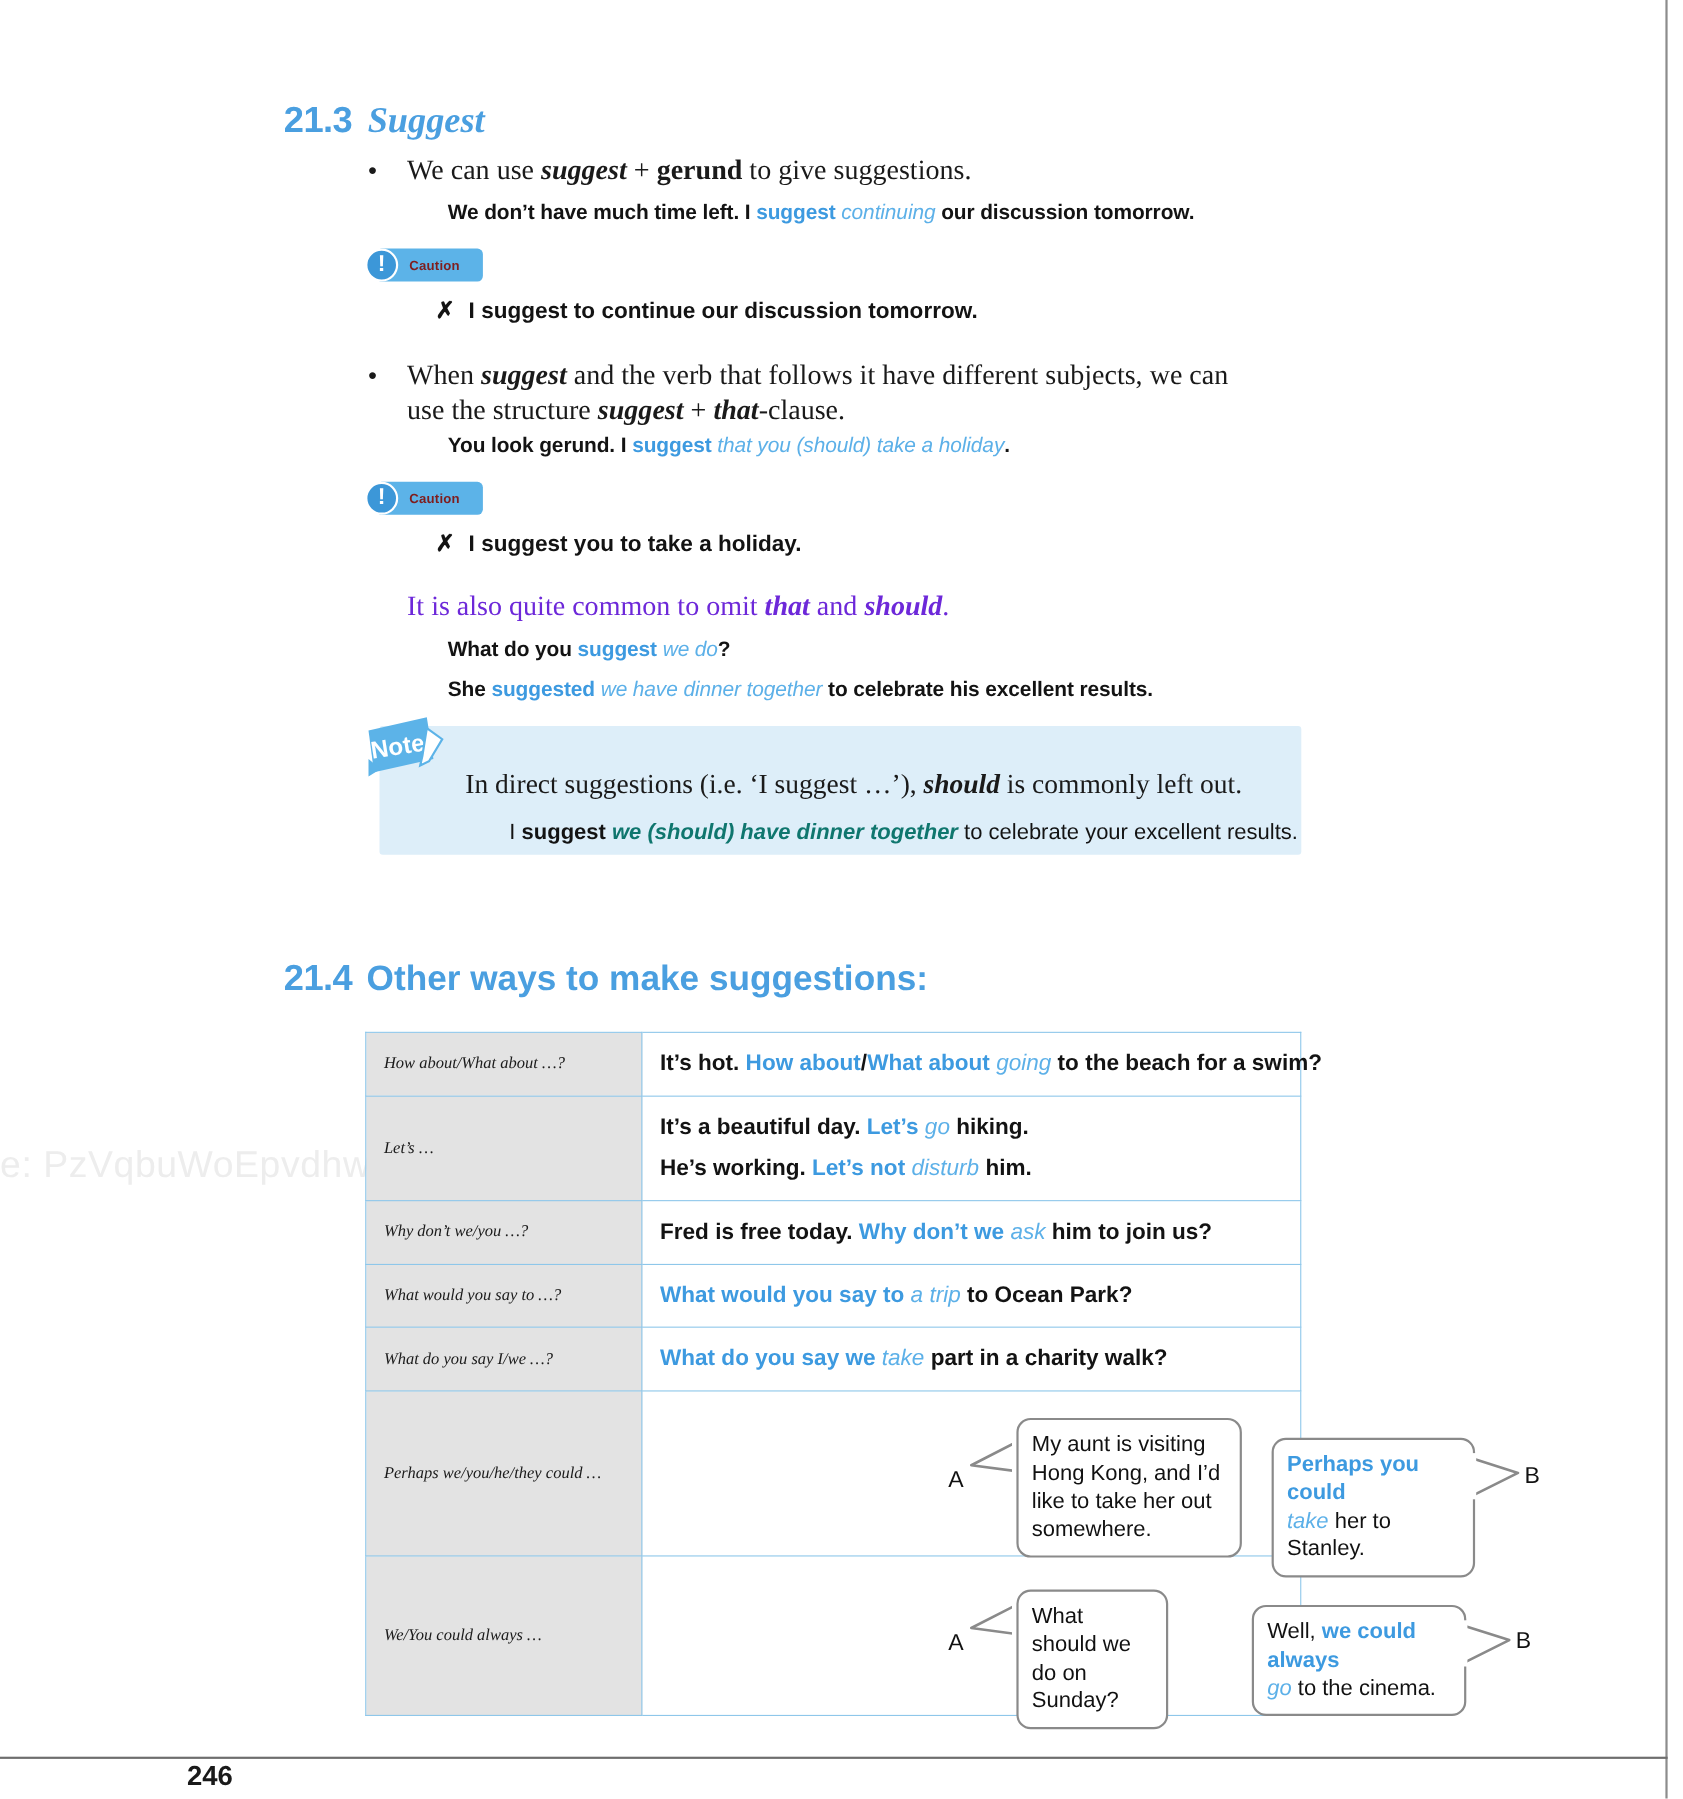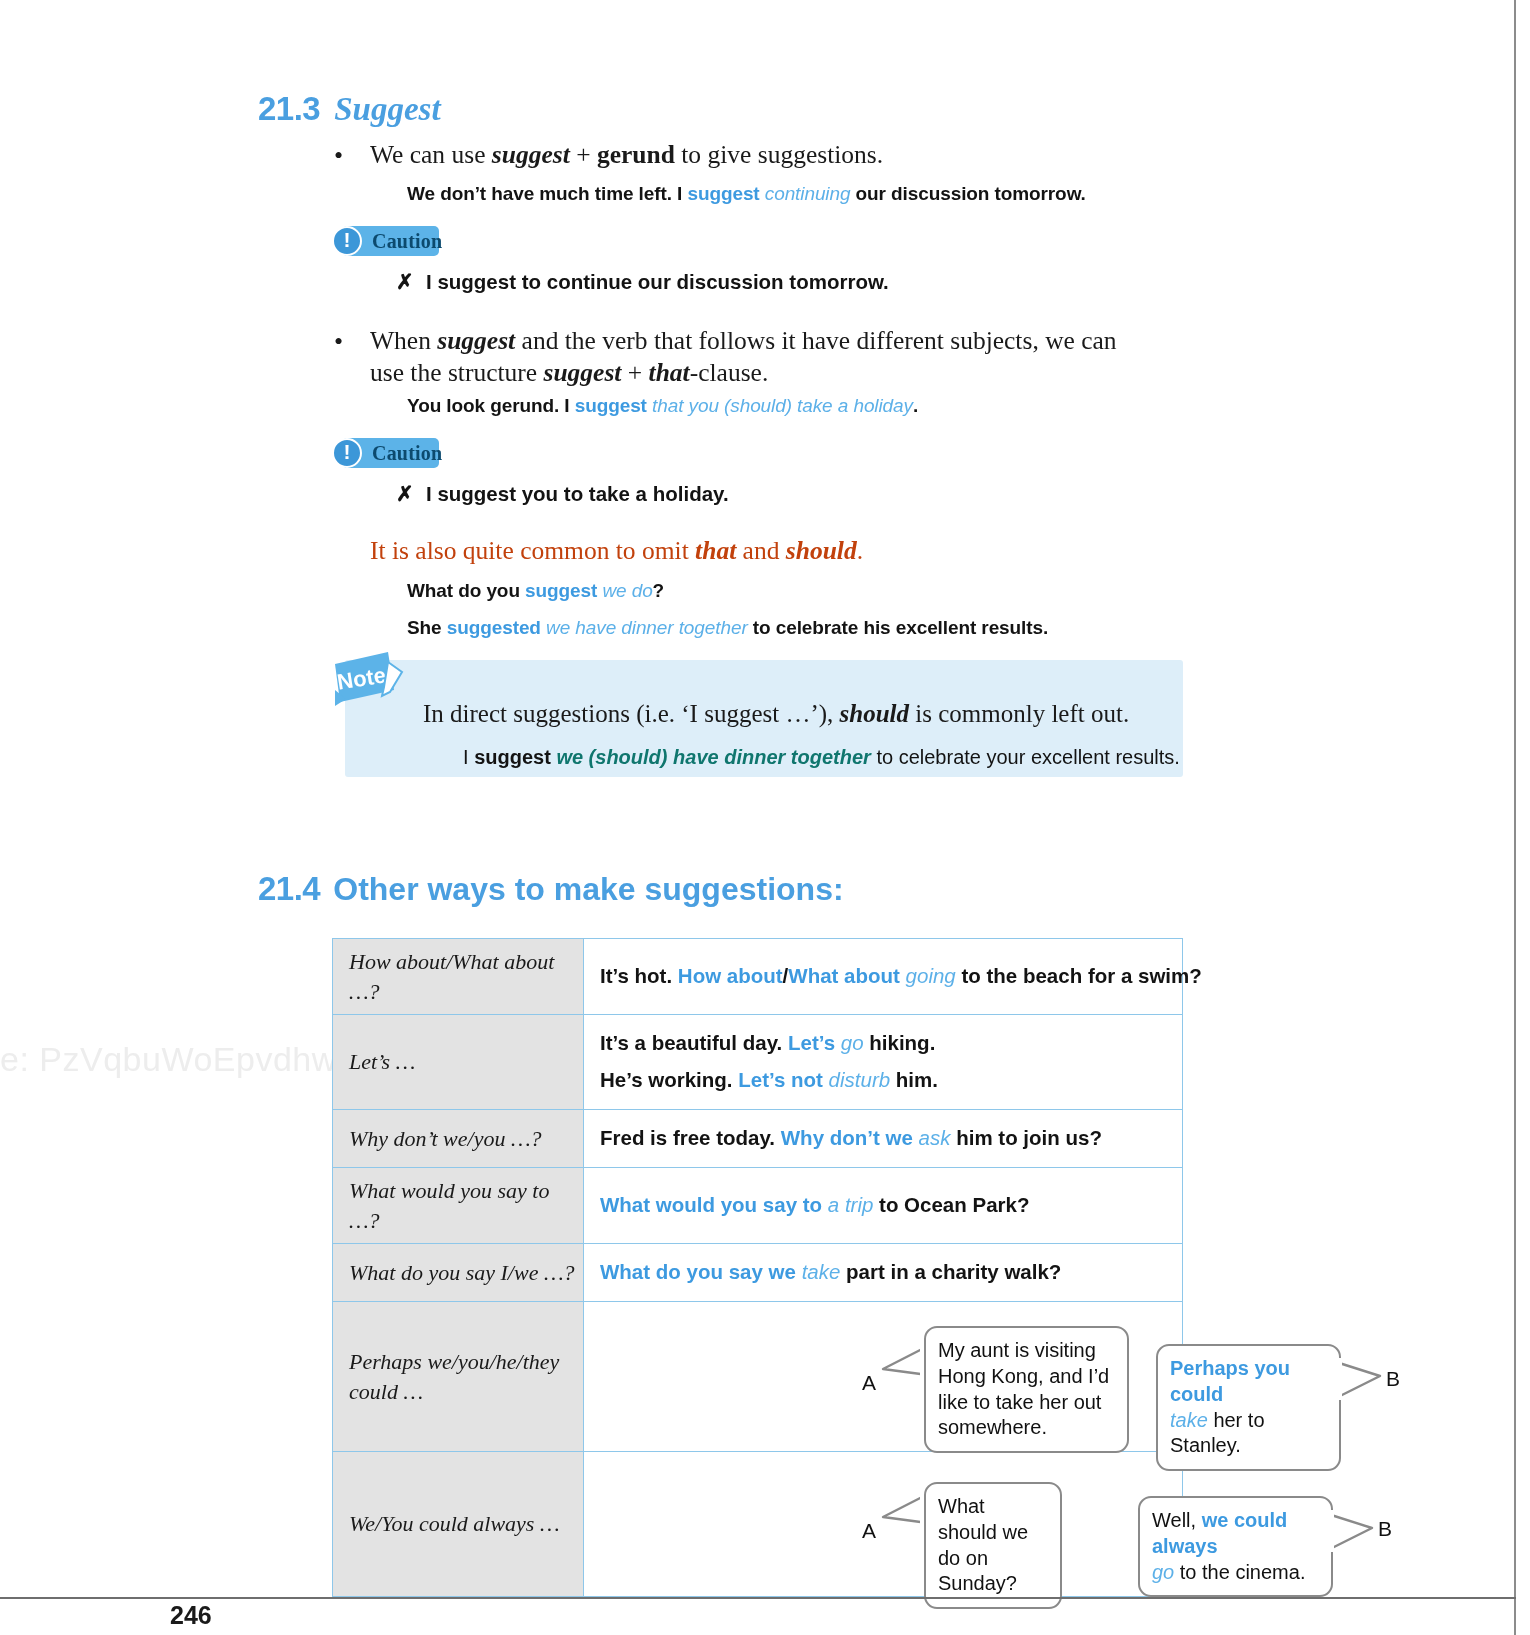--- a/index.html
+++ b/index.html
@@ -62,21 +62,21 @@
     position: absolute; left: -36px; top: 1px;
     font-size: 26px; line-height: 1.26;
   }
   .bullet b { font-weight: bold; }
   .bullet i.bi { font-style: italic; font-weight: bold; }
 
   .para {
     position: absolute;
     font-family: "Liberation Serif", serif;
     font-size: 25.5px;
-    color: #c2410c;
+    color: #6d28d9;
     line-height: 1.26;
   }
   .para i.bi { font-style: italic; font-weight: bold; }
 
   
   .example {
     position: absolute;
     font-family: "Liberation Sans", sans-serif;
     font-size: 19px;
     font-weight: bold;
@@ -129,23 +129,23 @@
     position: absolute; left: 0; right: 0; top: -2px;
     text-align: center;
     color: #ffffff;
     font-family: "Liberation Sans", sans-serif;
     font-weight: bold; font-size: 21px;
     line-height: 28px;
   }
   .caution .lbl {
     position: absolute; left: 40px; top: 0;
     height: 30px; line-height: 30px;
-    color: #0c4a6e;
-    font-family: Liberation Serif, serif;
-    font-weight: bold; font-size: 20px;
+    color: #7f1d1d;
+    font-family: Liberation Sans, sans-serif;
+    font-weight: bold; font-size: 12px;
     letter-spacing: 0.2px;
     z-index: 3;
   }
 
   
   .notebox {
     position: absolute;
     background: #ddeef9;
     border-radius: 3px;
   }
@@ -183,21 +183,21 @@
   .tbl td {
     border: 1px solid #8ec7ea;
     vertical-align: middle;
     padding: 0;
   }
   .tbl td.k {
     width: 251px;
     background: #e3e3e3;
     font-family: "Liberation Serif", serif;
     font-style: italic;
-    font-size: 22px;
+    font-size: 15px;
     color: #1a1a1a;
     padding: 8px 0 8px 16px;
     line-height: 1.35;
   }
   .tbl td.v {
     font-family: "Liberation Sans", sans-serif;
     font-size: 20.5px;
     font-weight: bold;
     color: #131313;
     padding: 10px 0 10px 16px;

